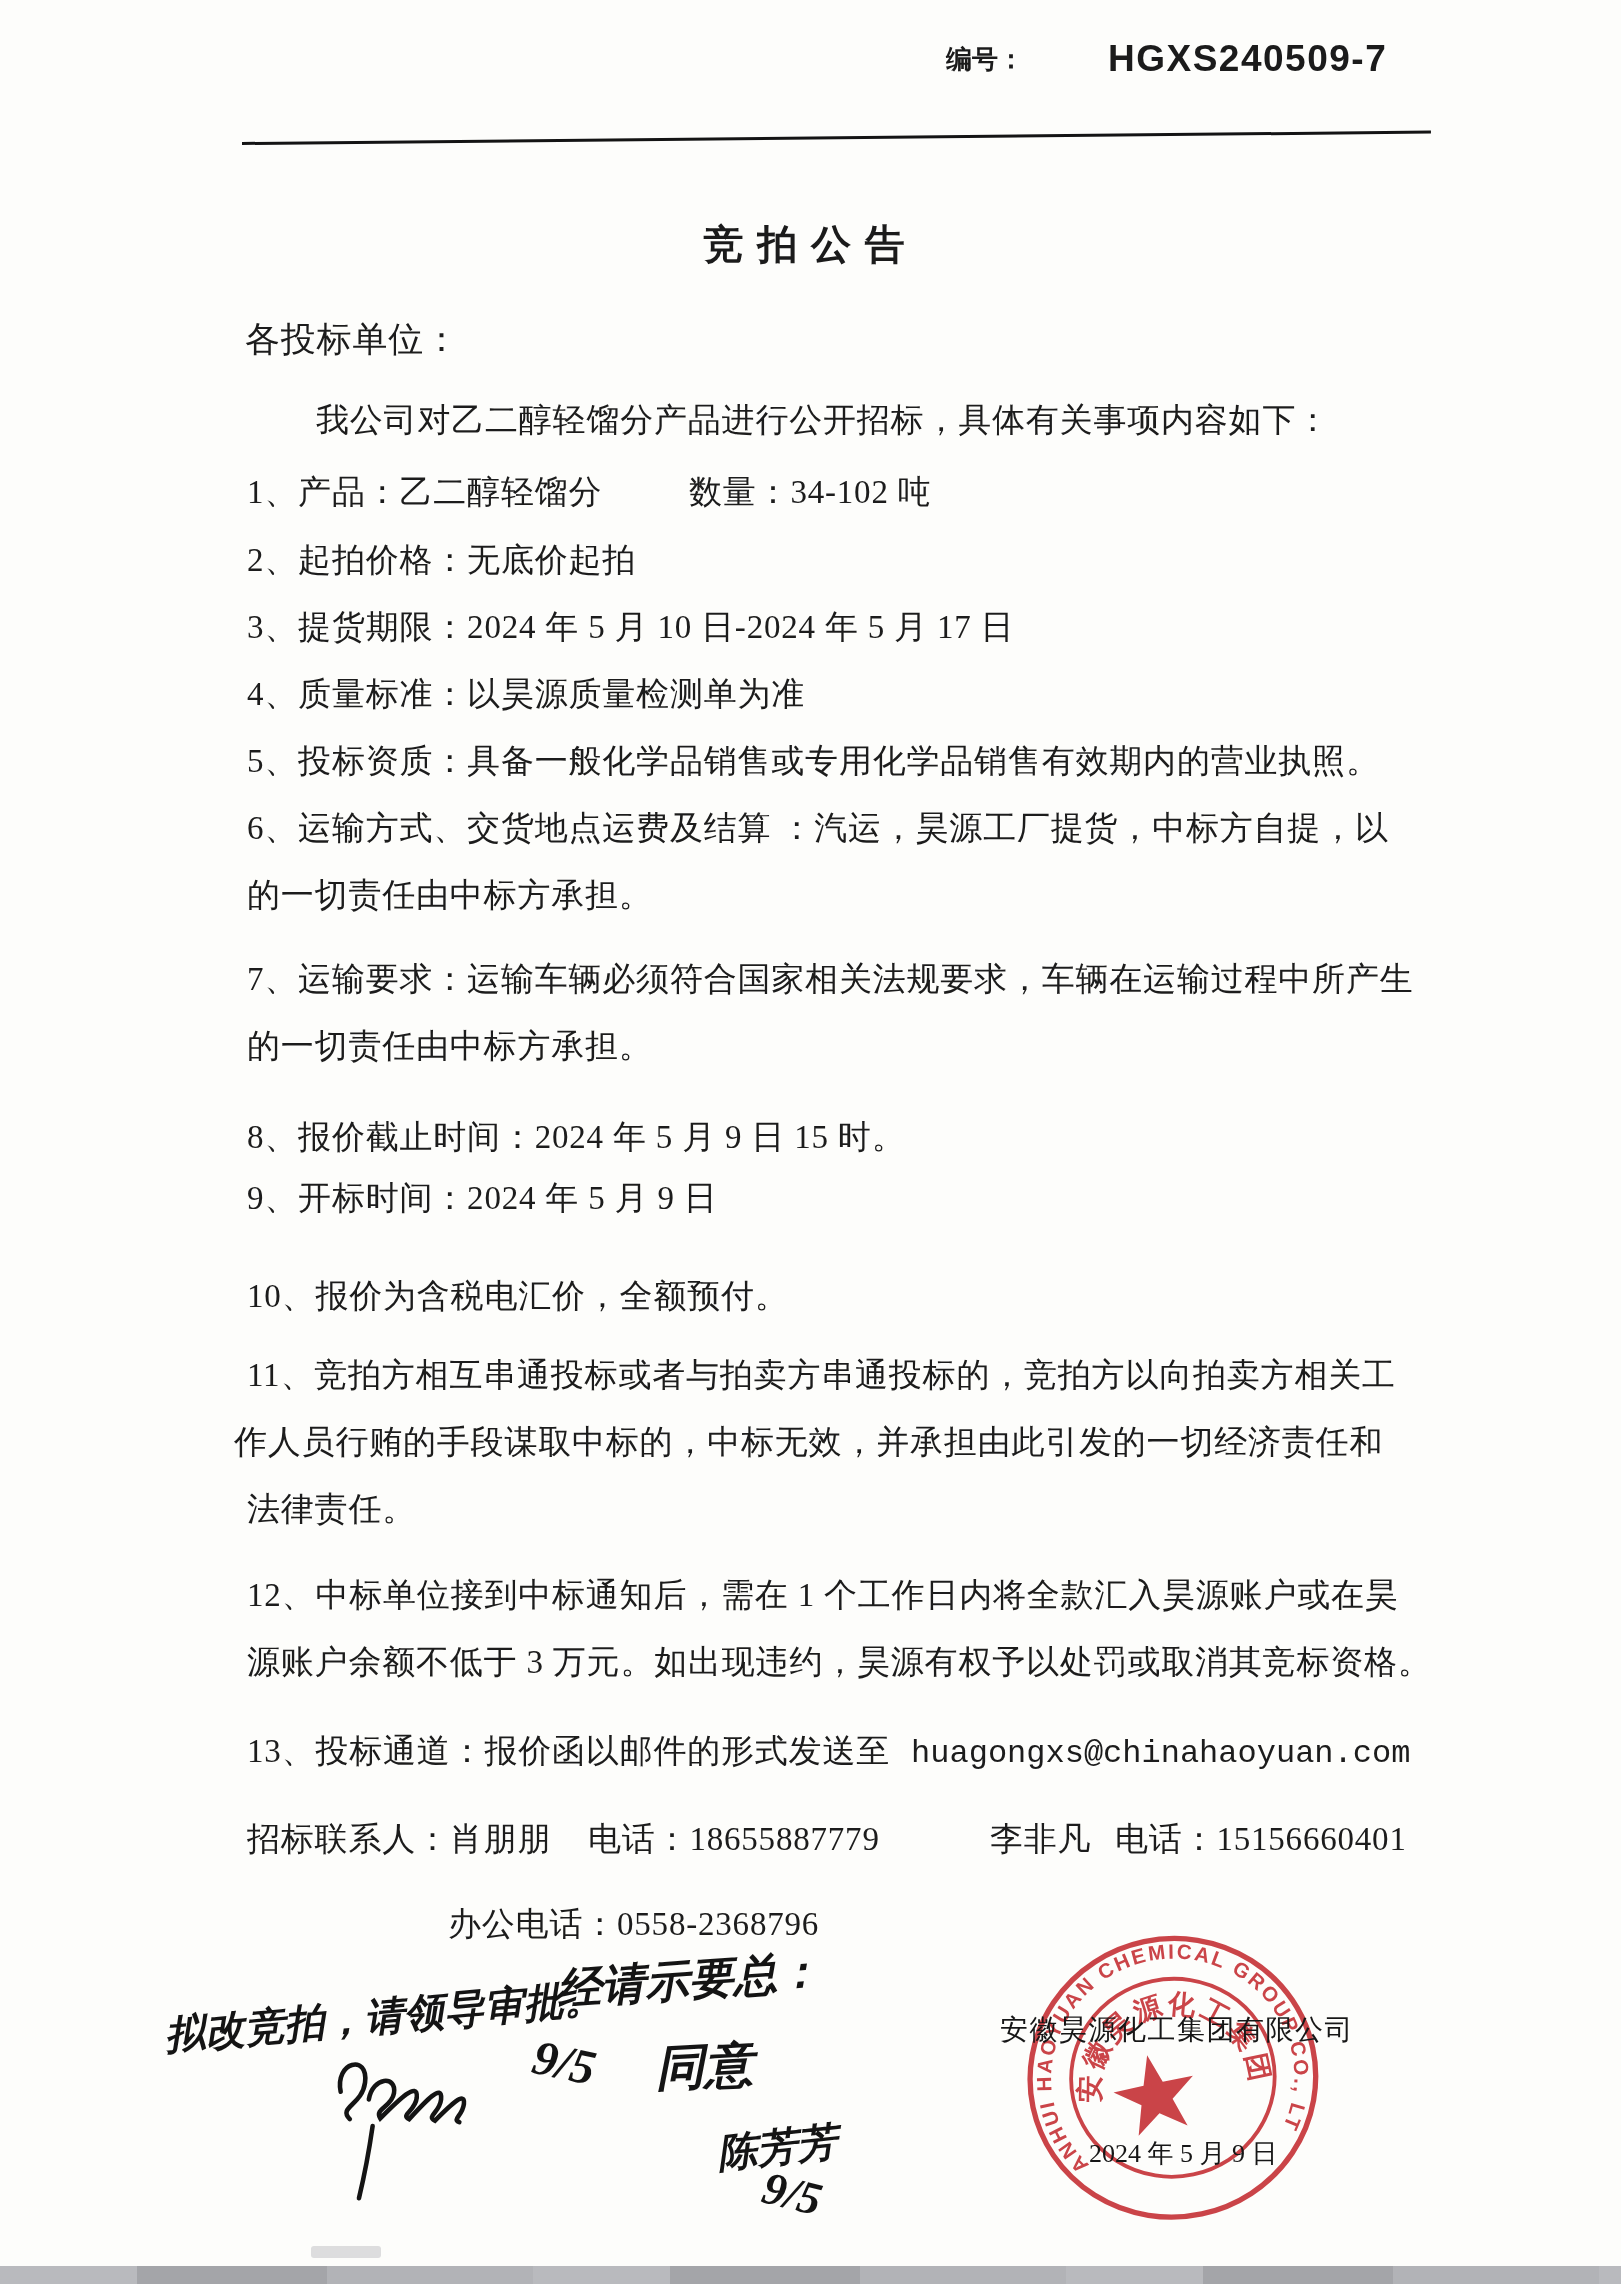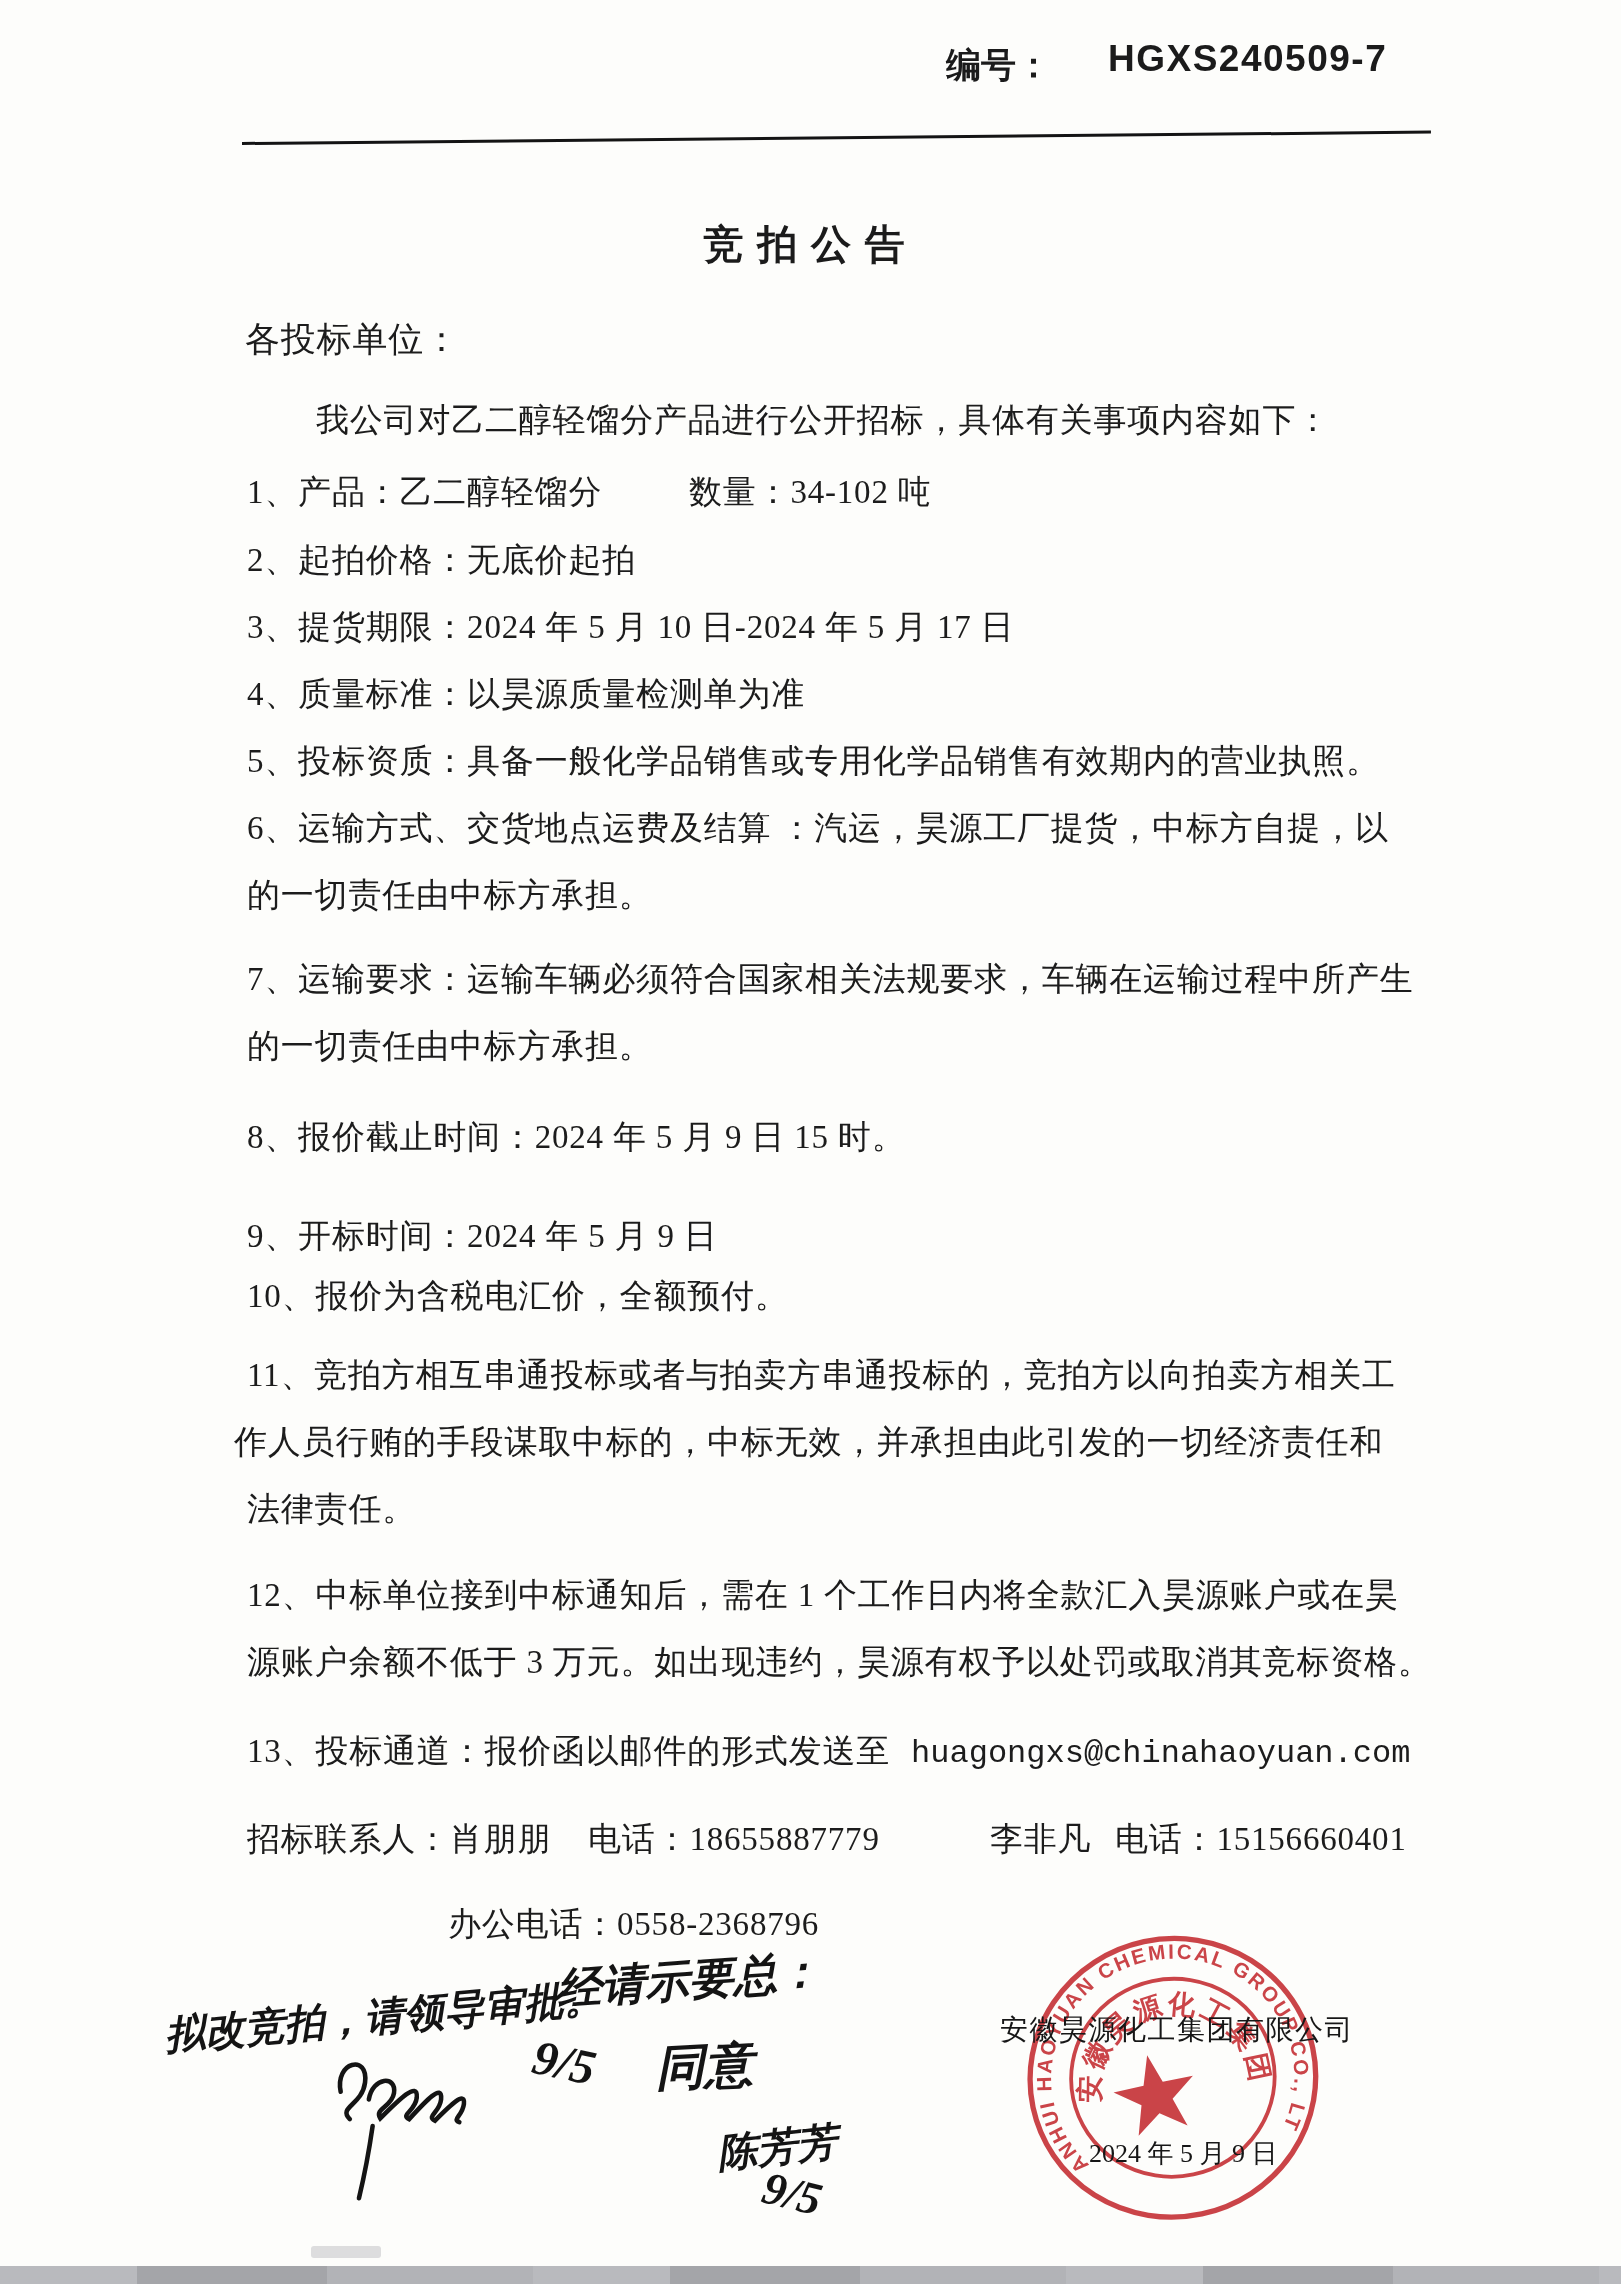--- a/index.html
+++ b/index.html
@@ -14,21 +14,21 @@
   .line{
     position:absolute;
     font-size:33px;
     line-height:1.15;
     white-space:nowrap;
     letter-spacing:0.8px;
     color:#1c1c1c;
   }
   .docno-label{
     position:absolute;left:946px;top:42px;
-    font-size:35px;font-weight:bold;
+    font-size:26px;font-weight:bold;
     font-family:"Liberation Sans","DejaVu Sans",sans-serif;
     white-space:nowrap;
   }
   .docno-value{
     position:absolute;left:1108px;top:38px;
     font-size:37px;font-weight:bold;
     font-family:"Liberation Sans","DejaVu Sans",sans-serif;
     letter-spacing:1.5px;white-space:nowrap;
   }
   .rule{
@@ -77,21 +77,21 @@
   <div class="line" style="left:689px;top:474px;">数量：34-102 吨</div>
   <div class="line" style="left:247px;top:542px;">2、起拍价格：无底价起拍</div>
   <div class="line" style="left:247px;top:609px;">3、提货期限：2024 年 5 月 10 日-2024 年 5 月 17 日</div>
   <div class="line" style="left:247px;top:676px;">4、质量标准：以昊源质量检测单为准</div>
   <div class="line" style="left:247px;top:743px;">5、投标资质：具备一般化学品销售或专用化学品销售有效期内的营业执照。</div>
   <div class="line" style="left:247px;top:810px;">6、运输方式、交货地点运费及结算 ：汽运，昊源工厂提货，中标方自提，以</div>
   <div class="line" style="left:247px;top:877px;">的一切责任由中标方承担。</div>
   <div class="line" style="left:247px;top:961px;">7、运输要求：运输车辆必须符合国家相关法规要求，车辆在运输过程中所产生</div>
   <div class="line" style="left:247px;top:1028px;">的一切责任由中标方承担。</div>
   <div class="line" style="left:247px;top:1119px;">8、报价截止时间：2024 年 5 月 9 日 15 时。</div>
-  <div class="line" style="left:247px;top:1218px;">9、开标时间：2024 年 5 月 9 日</div>
+  <div class="line" style="left:247px;top:1180px;">9、开标时间：2024 年 5 月 9 日</div>
   <div class="line" style="left:247px;top:1278px;">10、报价为含税电汇价，全额预付。</div>
   <div class="line" style="left:247px;top:1357px;">11、竞拍方相互串通投标或者与拍卖方串通投标的，竞拍方以向拍卖方相关工</div>
   <div class="line" style="left:234px;top:1424px;">作人员行贿的手段谋取中标的，中标无效，并承担由此引发的一切经济责任和</div>
   <div class="line" style="left:247px;top:1491px;">法律责任。</div>
   <div class="line" style="left:247px;top:1577px;">12、中标单位接到中标通知后，需在 1 个工作日内将全款汇入昊源账户或在昊</div>
   <div class="line" style="left:247px;top:1644px;">源账户余额不低于 3 万元。如出现违约，昊源有权予以处罚或取消其竞标资格。</div>
   <div class="line" style="left:247px;top:1733px;"><span>13、投标通道：报价函以邮件的形式发送至 </span><span class="mono" style="font-size:32px;margin-left:12px;">huagongxs@chinahaoyuan.com</span></div>
 
   <div class="line" style="left:247px;top:1821px;">招标联系人：肖朋朋</div>
   <div class="line" style="left:588px;top:1821px;">电话：18655887779</div>

